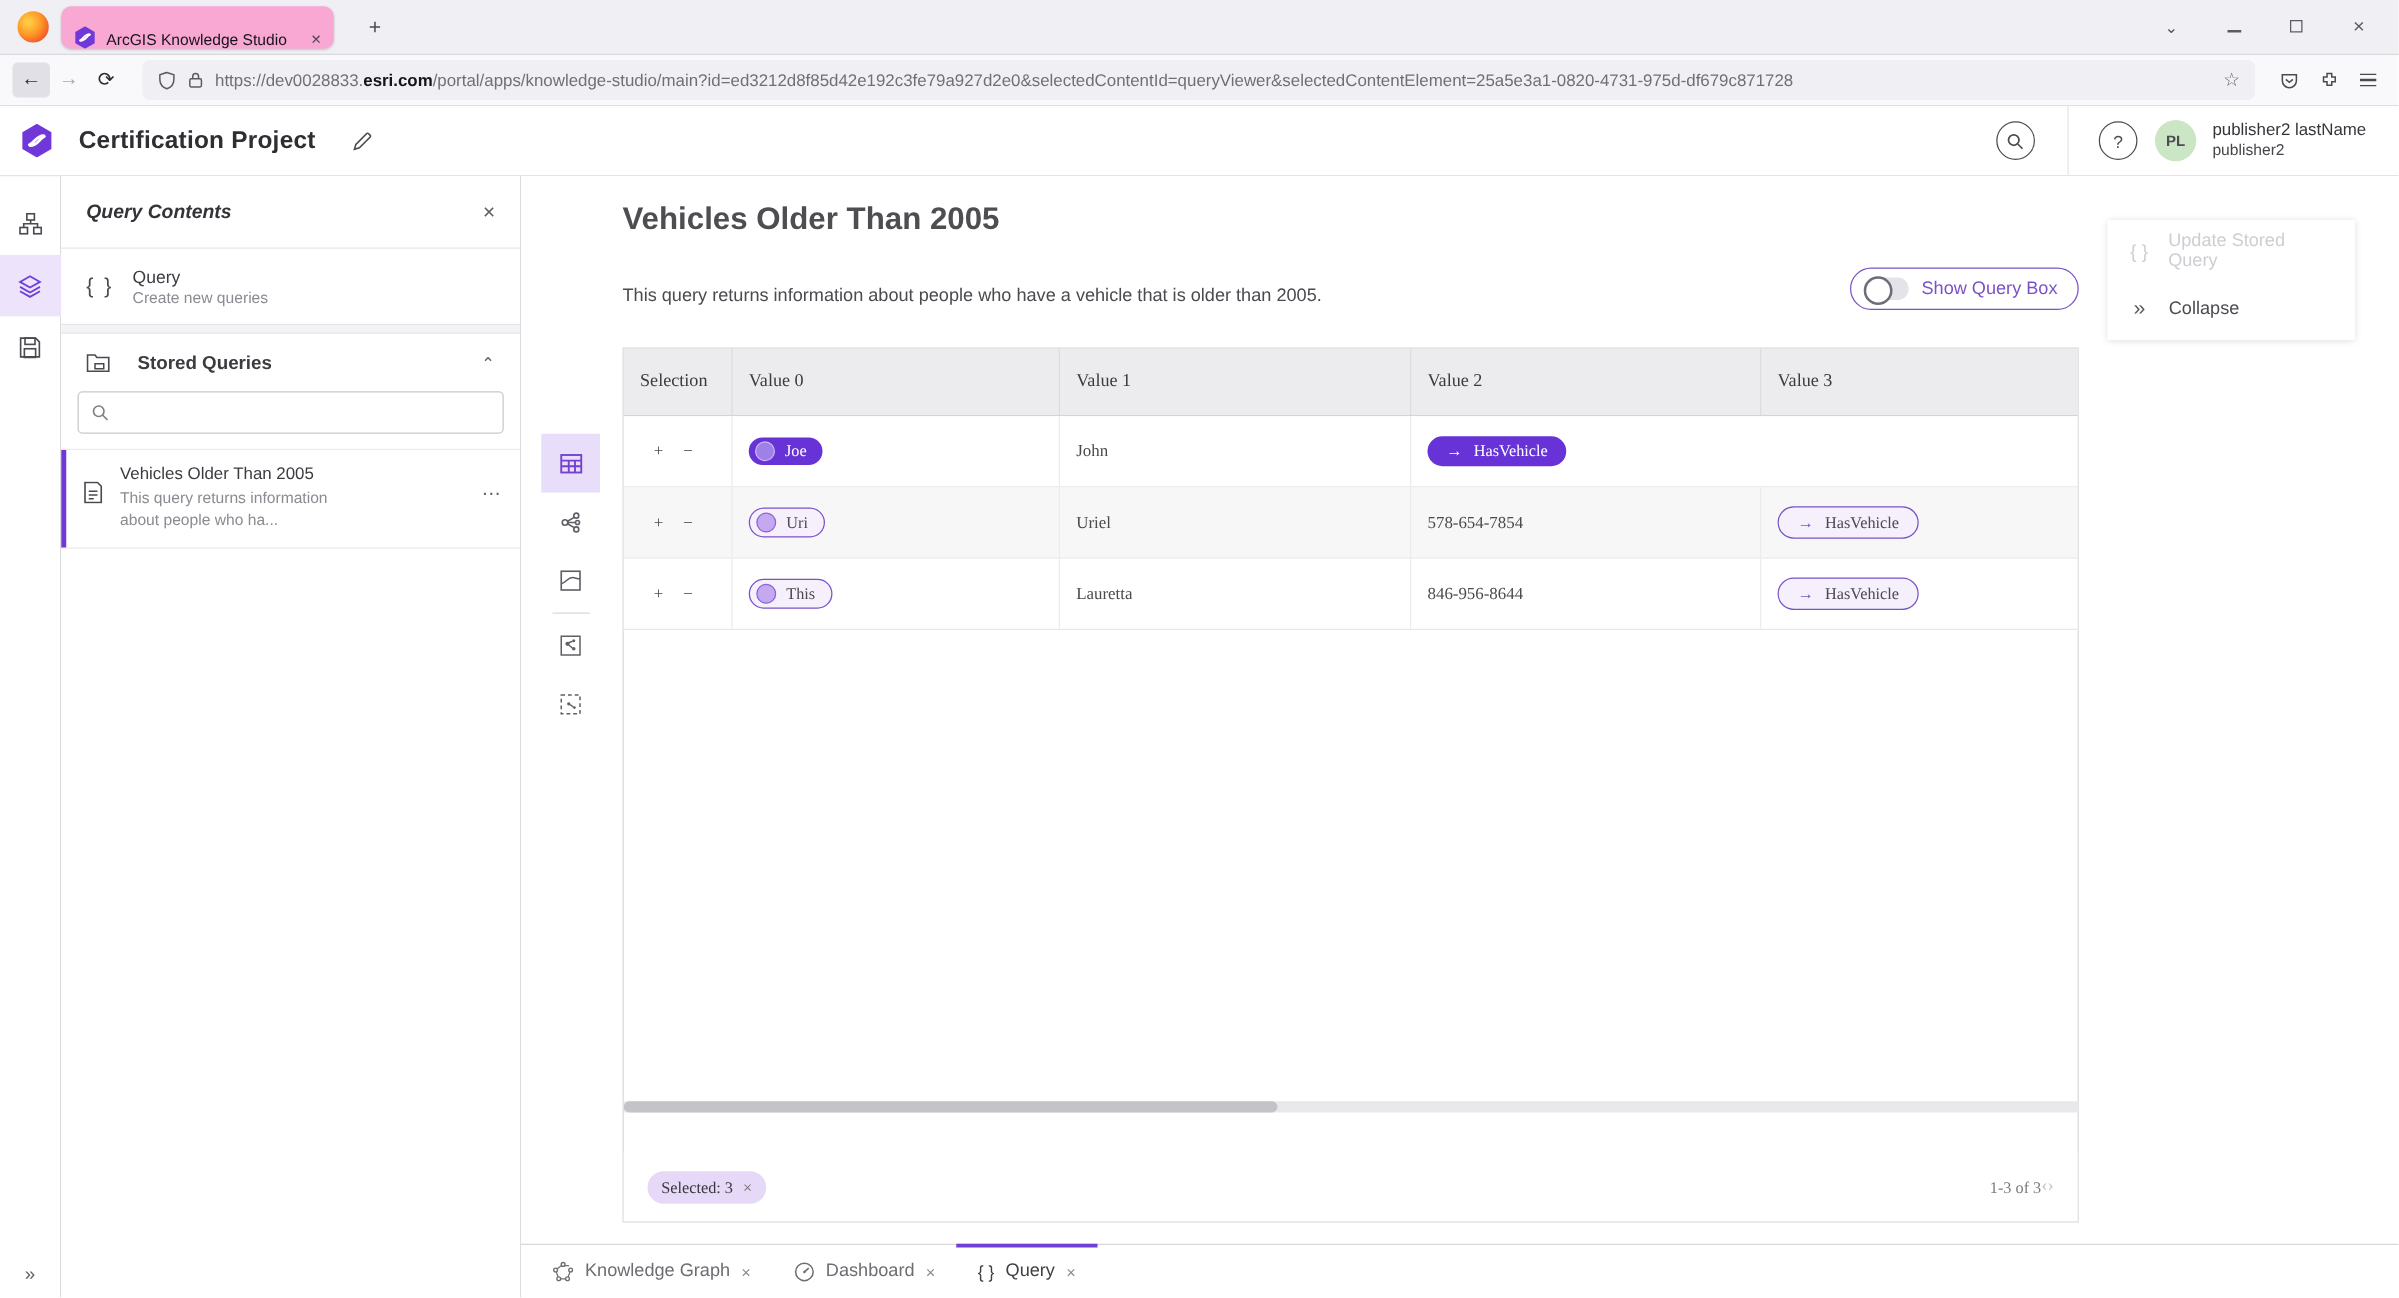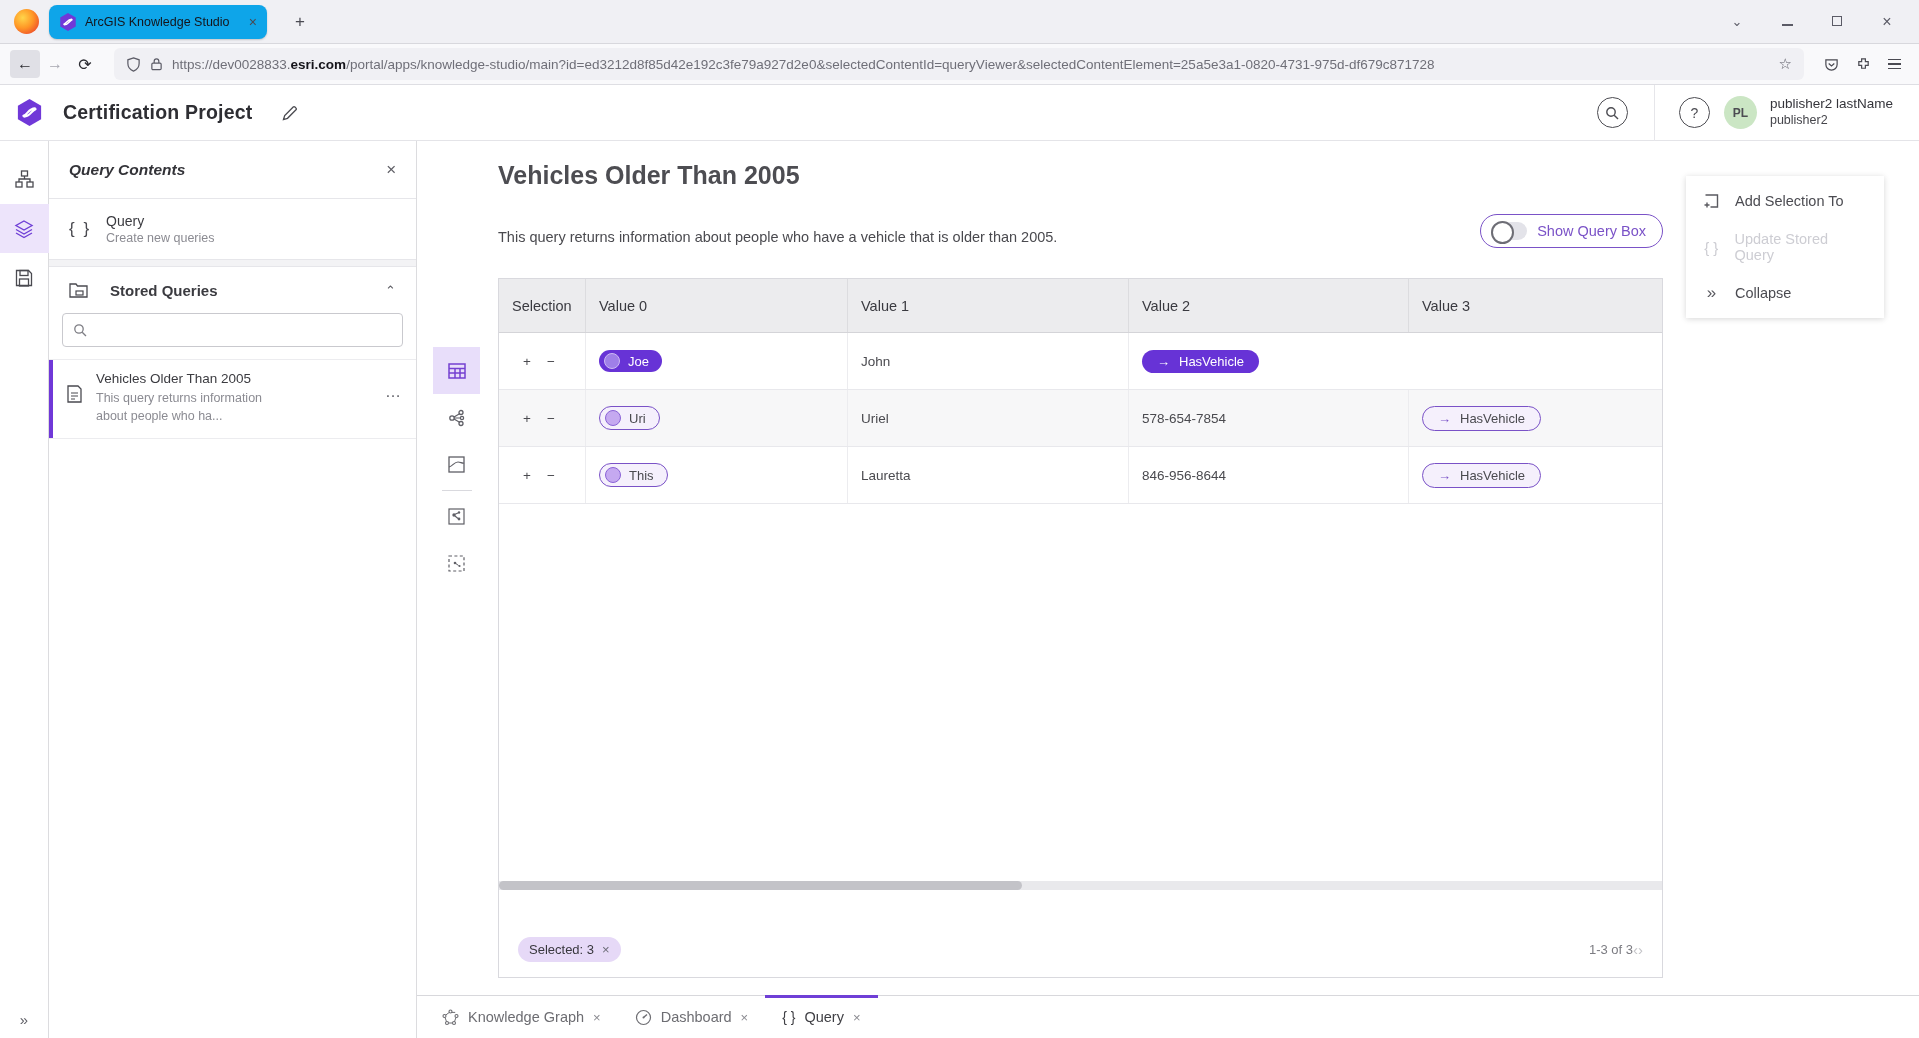--- a/index.html
+++ b/index.html
@@ -3,21 +3,21 @@
 <meta charset="utf-8">
 <style>
   * { margin:0; padding:0; box-sizing:border-box; }
   html,body { width:1919px; height:1038px; overflow:hidden; font-family:"Liberation Sans", sans-serif; background:#fff; }
   .window { width:1919px; height:1038px; display:flex; flex-direction:column; }
 
   
   .tabbar { height:44px; background:#f0f0f4; display:flex; align-items:center; padding:0 10px; border-bottom:1px solid #d8d8dd; }
   .ff-logo { width:25px; height:25px; border-radius:50%; margin:0 10px 0 4px;
     background:radial-gradient(circle at 35% 35%, #ffd54a, #ff9726 45%, #f0562a 78%, #d8342a); }
-  .btab-browser { height:34px; width:218px; background:#0ea5e9; border-radius:8px; display:flex; align-items:center;
+  .btab-browser { height:34px; width:218px; background:#f9a8d4; border-radius:8px; display:flex; align-items:flex-end;
     padding:0 10px; box-shadow:0 1px 2px rgba(0,0,0,.18); gap:8px; }
   .favicon { width:18px; height:18px; flex:0 0 18px; }
   .tab-title { font-size:12.5px; color:#15141a; flex:1; white-space:nowrap; overflow:hidden; }
   .tab-close { color:#4a4a52; font-size:14px; cursor:default; }
   .newtab { font-size:17px; color:#4a4a52; margin-left:18px; width:30px; text-align:center; }
   .win-controls { margin-left:auto; display:flex; align-items:center; gap:30px; padding-right:12px; color:#5b5b66; }
   .wc { font-size:13px; width:20px; text-align:center; }
   .wc-box { width:10px; height:10px; border:1.4px solid #5b5b66; display:inline-block; }
   .wc-bar { width:11px; height:1.6px; background:#5b5b66; display:inline-block; }
 
@@ -88,21 +88,21 @@
   .vtoolbar { position:absolute; left:16px; top:206px; width:47px; display:flex; flex-direction:column; align-items:center; }
   .vt-slot { width:47px; height:47px; display:flex; align-items:center; justify-content:center; color:#5f5f66; }
   .vt-slot.selected { background:#e8defa; color:#7440d1; }
   .vt-div { width:30px; height:1px; background:#d9d9de; margin:2px 0; }
 
   .ctx-menu { position:absolute; top:35px; right:35px; width:198px; background:#fff; box-shadow:0 1px 6px rgba(0,0,0,.16); padding:2px 0; }
   .ctx-item { height:46px; display:flex; align-items:center; gap:14px; padding:0 16px; font-size:14.5px; color:#4b4b51; }
   .ctx-item .ci-icon { color:#5a5a60; width:19px; text-align:center; }
   .ctx-item.disabled, .ctx-item.disabled .ci-icon { color:#cdcdd3; }
 
-  .table-card { position:absolute; left:81px; top:137px; width:1165px; height:700px; border:1px solid #d9d9de; display:flex; flex-direction:column; }
+  .table-card { position:absolute; left:81px; top:137px; width:1165px; height:700px; border:1px solid #d9d9de; display:flex; flex-direction:column;font-family:Liberation Serif, serif; }
   .tg-header { display:grid; grid-template-columns:87px 262px 281px 280px 1fr; height:54px; background:#ececee; border-bottom:1px solid #d4d4d8; }
   .tg-header > div { display:flex; align-items:center; padding:0 13px; font-size:14.5px; color:#3a3a40; border-right:1px solid #dcdcdf; }
   .tg-header > div:last-child { border-right:none; }
   .tg-row { display:grid; grid-template-columns:87px 262px 281px 280px 1fr; height:57px; border-bottom:1px solid #e8e8ec; background:#fff; }
   .tg-row.alt { background:#f7f7f8; }
   .tg-row > div { display:flex; align-items:center; padding:0 13px; font-size:13.5px; color:#4a4a4f; border-right:1px solid #ececef; }
   .tg-row > div:last-child { border-right:none; }
   .sel-cell { gap:16px; padding-left:24px !important; color:#5f5f66; font-size:16px; }
   .filler { flex:1; }
 
@@ -287,27 +287,20 @@
     <div class="main">
       <div class="qv-title">Vehicles Older Than 2005</div>
       <div class="qv-desc">This query returns information about people who have a vehicle that is older than 2005.</div>
 
       <div class="sqb-pill">
         <span class="toggle"></span>
         <span class="sqb-label">Show Query Box</span>
       </div>
 
       <div class="ctx-menu">
-        <div class="ctx-item">
-          <svg class="ci-icon" width="18" height="18" viewBox="0 0 18 18">
-              <path d="M3 3h12v12H8" fill="none" stroke="currentColor" stroke-width="1.4"></path>
-              <path d="M4.5 10.5v5M2 13h5" stroke="currentColor" stroke-width="1.4"></path>
-            </svg>
-          <span>Add Selection To</span>
-        </div>
         <div class="ctx-item disabled">
           <span class="ci-icon" style="font-size:15px;">{ }</span>
           <span>Update Stored Query</span>
         </div>
         <div class="ctx-item">
           <span class="ci-icon" style="font-size:17px;">»</span>
           <span>Collapse</span>
         </div>
       </div>
 

